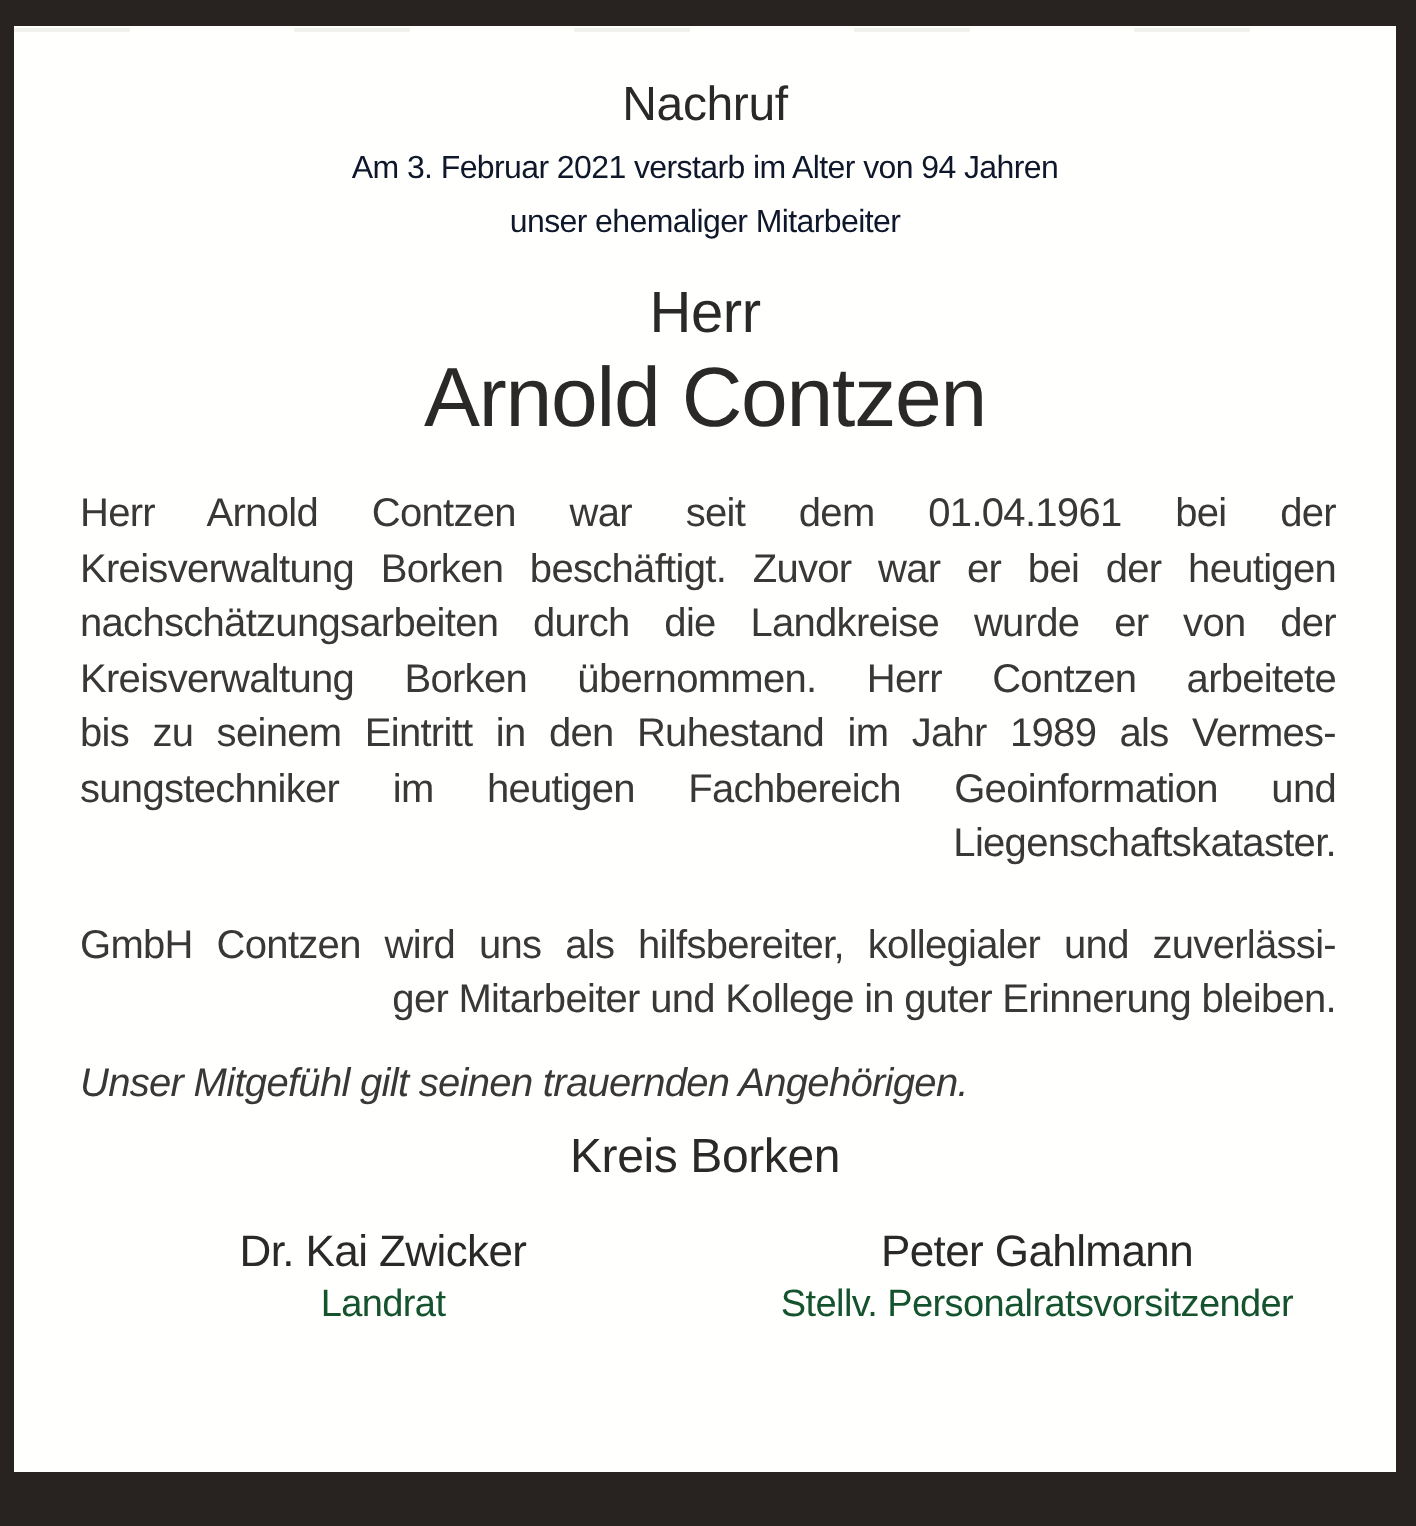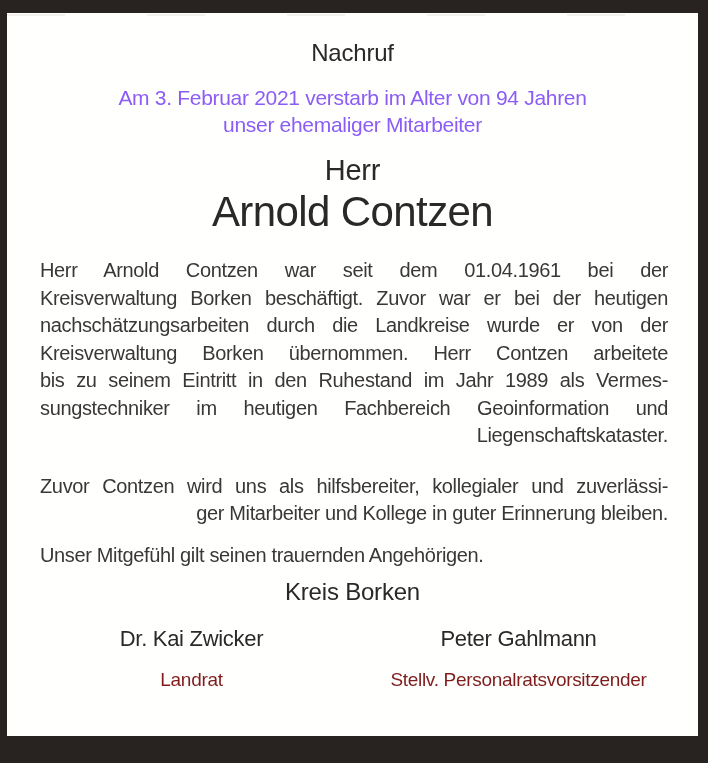--- a/index.html
+++ b/index.html
@@ -35,24 +35,24 @@
   }
   .centered { text-align: center; }
   .obit-title {
     font-size: 24px; line-height: 24px;
     letter-spacing: -0.2px;
     color: #2b2927;
     margin: 0;
     font-weight: 400;
   }
   .intro {
-    margin-top: 19px;
-    font-size: 21px; line-height: 27px;
+    margin-top: 6px;
+    font-size: 16px; line-height: 27px;
     letter-spacing: -0.3px;
-    color: #8b5cf6;
+    color: #0f172a;
   }
   .salutation {
     margin-top: 20px;
     font-size: 29px; line-height: 25px;
     letter-spacing: -0.2px;
     color: #2b2927;
   }
   .deceased {
     margin-top: 6px;
     font-size: 42px; line-height: 46px;
@@ -64,44 +64,44 @@
   .body-block {
     margin: 22px 30px 0 33px;
     font-size: 20px;
     line-height: 27.5px;
     letter-spacing: -0.35px;
     color: #3a3836;
   }
   .jline { text-align: justify; text-align-last: justify; }
   .lline { text-align: right; }
   .para2 { margin-top: 23px; }
-  .condolence { margin-top: 14px; text-align: left; }
+  .condolence { margin-top: 14px; text-align: left; font-style: italic; }
   .org {
     margin-top: 10px;
     font-size: 24px; line-height: 26px;
     letter-spacing: -0.2px;
     color: #2b2927;
   }
   .signatures {
     margin-top: 20px;
     display: flex;
     padding: 0 30px 0 35px;
     gap: 28px;
   }
   .sig-col { width: 50%; text-align: center; }
   .sig-name {
     font-size: 22px; line-height: 28px;
     letter-spacing: -0.3px;
     color: #2b2927;
   }
   .sig-role {
-    margin-top: 16px;
+    margin-top: 2px;
     font-size: 19px; line-height: 21px;
     letter-spacing: -0.3px;
-    color: #7f1d1d;
+    color: #14532d;
   }
   .footer-bar {
     position: absolute;
     left: 8px; bottom: 5px;
     font-size: 13px; line-height: 16px;
     letter-spacing: 0.1px;
     color: #e9e7e4;
   }
 </style>
 </head>
@@ -125,21 +125,21 @@
       <div class="jline">Herr Arnold Contzen war seit dem 01.04.1961 bei der</div>
       <div class="jline">Kreisverwaltung Borken beschäftigt. Zuvor war er bei der heutigen</div>
       <div class="jline">nachschätzungsarbeiten durch die Landkreise wurde er von der</div>
       <div class="jline">Kreisverwaltung Borken übernommen. Herr Contzen arbeitete</div>
       <div class="jline">bis zu seinem Eintritt in den Ruhestand im Jahr 1989 als Vermes-</div>
       <div class="jline">sungstechniker im heutigen Fachbereich Geoinformation und</div>
       <div class="lline">Liegenschaftskataster.</div>
     </div>
 
     <div class="body-block para2">
-      <div class="jline">Zuvor Contzen wird uns als hilfsbereiter, kollegialer und zuverlässi-</div>
+      <div class="jline">GmbH Contzen wird uns als hilfsbereiter, kollegialer und zuverlässi-</div>
       <div class="lline">ger Mitarbeiter und Kollege in guter Erinnerung bleiben.</div>
     </div>
 
     <div class="body-block condolence">Unser Mitgefühl gilt seinen trauernden Angehörigen.</div>
 
     <div class="centered org">Kreis Borken</div>
 
     <div class="signatures">
       <div class="sig-col">
         <div class="sig-name">Dr. Kai Zwicker</div>

